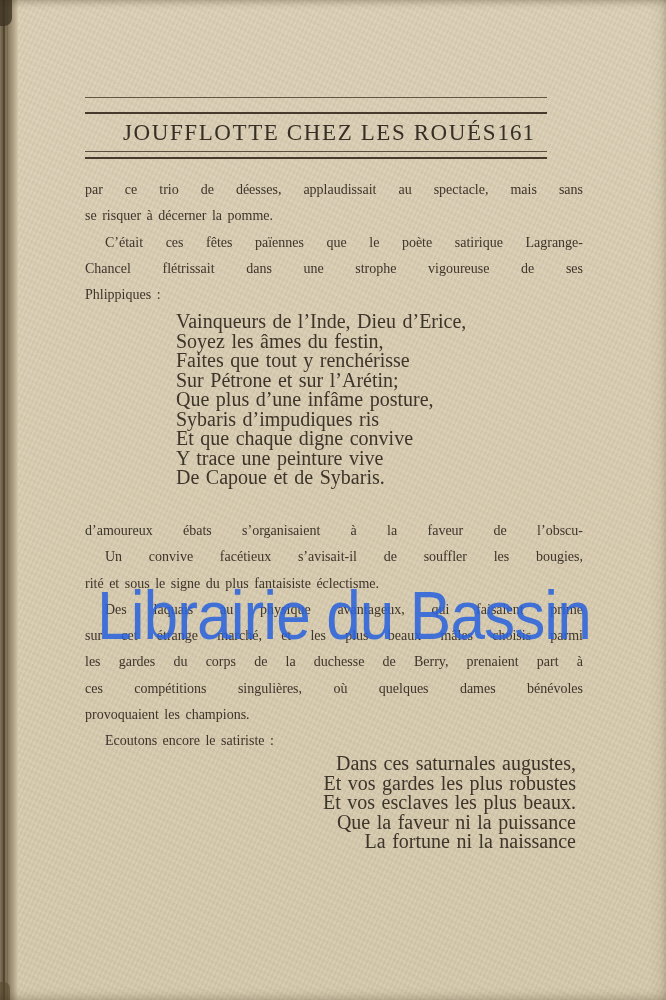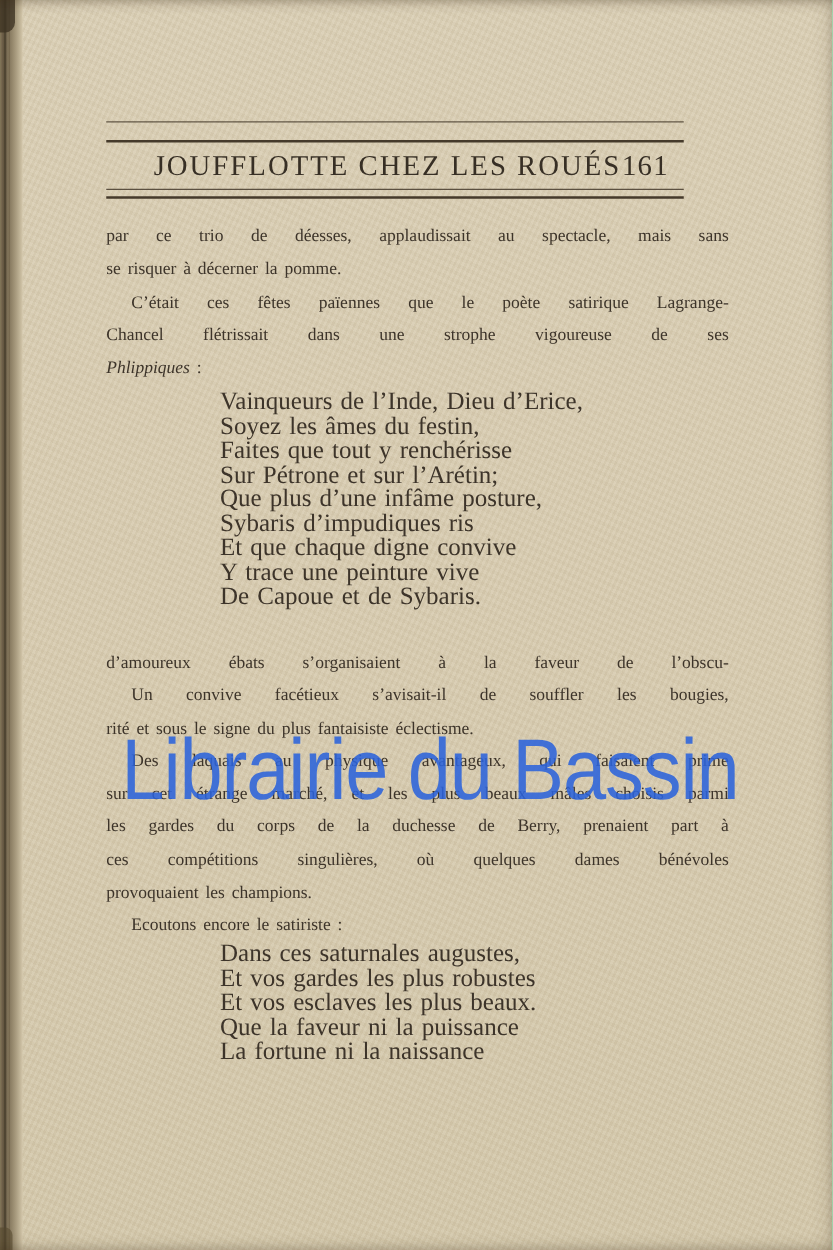--- a/index.html
+++ b/index.html
@@ -57,29 +57,29 @@
   .prose {
     position:absolute; left:85px; width:498px;
     font-size:14px; line-height:26.3px; color:#3d342a;
     word-spacing:2px;
   }
   .blockA { top:177px; }
   .blockB { top:518px; }
   .line { white-space:nowrap; }
   .j { text-align:justify; text-align-last:justify; white-space:normal; }
   .ind { text-indent:20px; }
-  .it { font-style:italic; }
+  .it { }
 
   .verse {
     position:absolute; left:176px; width:400px;
     font-size:20px; line-height:19.5px; color:#3d342a;
     word-spacing:1.5px;
   }
   .verse1 { top:312px; }
-  .verse2 { top:754px; }
+  .verse2 { top:754px;text-align:right; }
 
   
   .watermark {
     position:absolute; left:50%; top:581px;
     transform:translateX(-48%) scaleX(0.9);
     transform-origin:center;
     font-family:"Liberation Sans", sans-serif;
     font-size:69px; line-height:1; white-space:nowrap;
     color:#2b63dc; opacity:0.87; letter-spacing:-1px;
     pointer-events:none;

